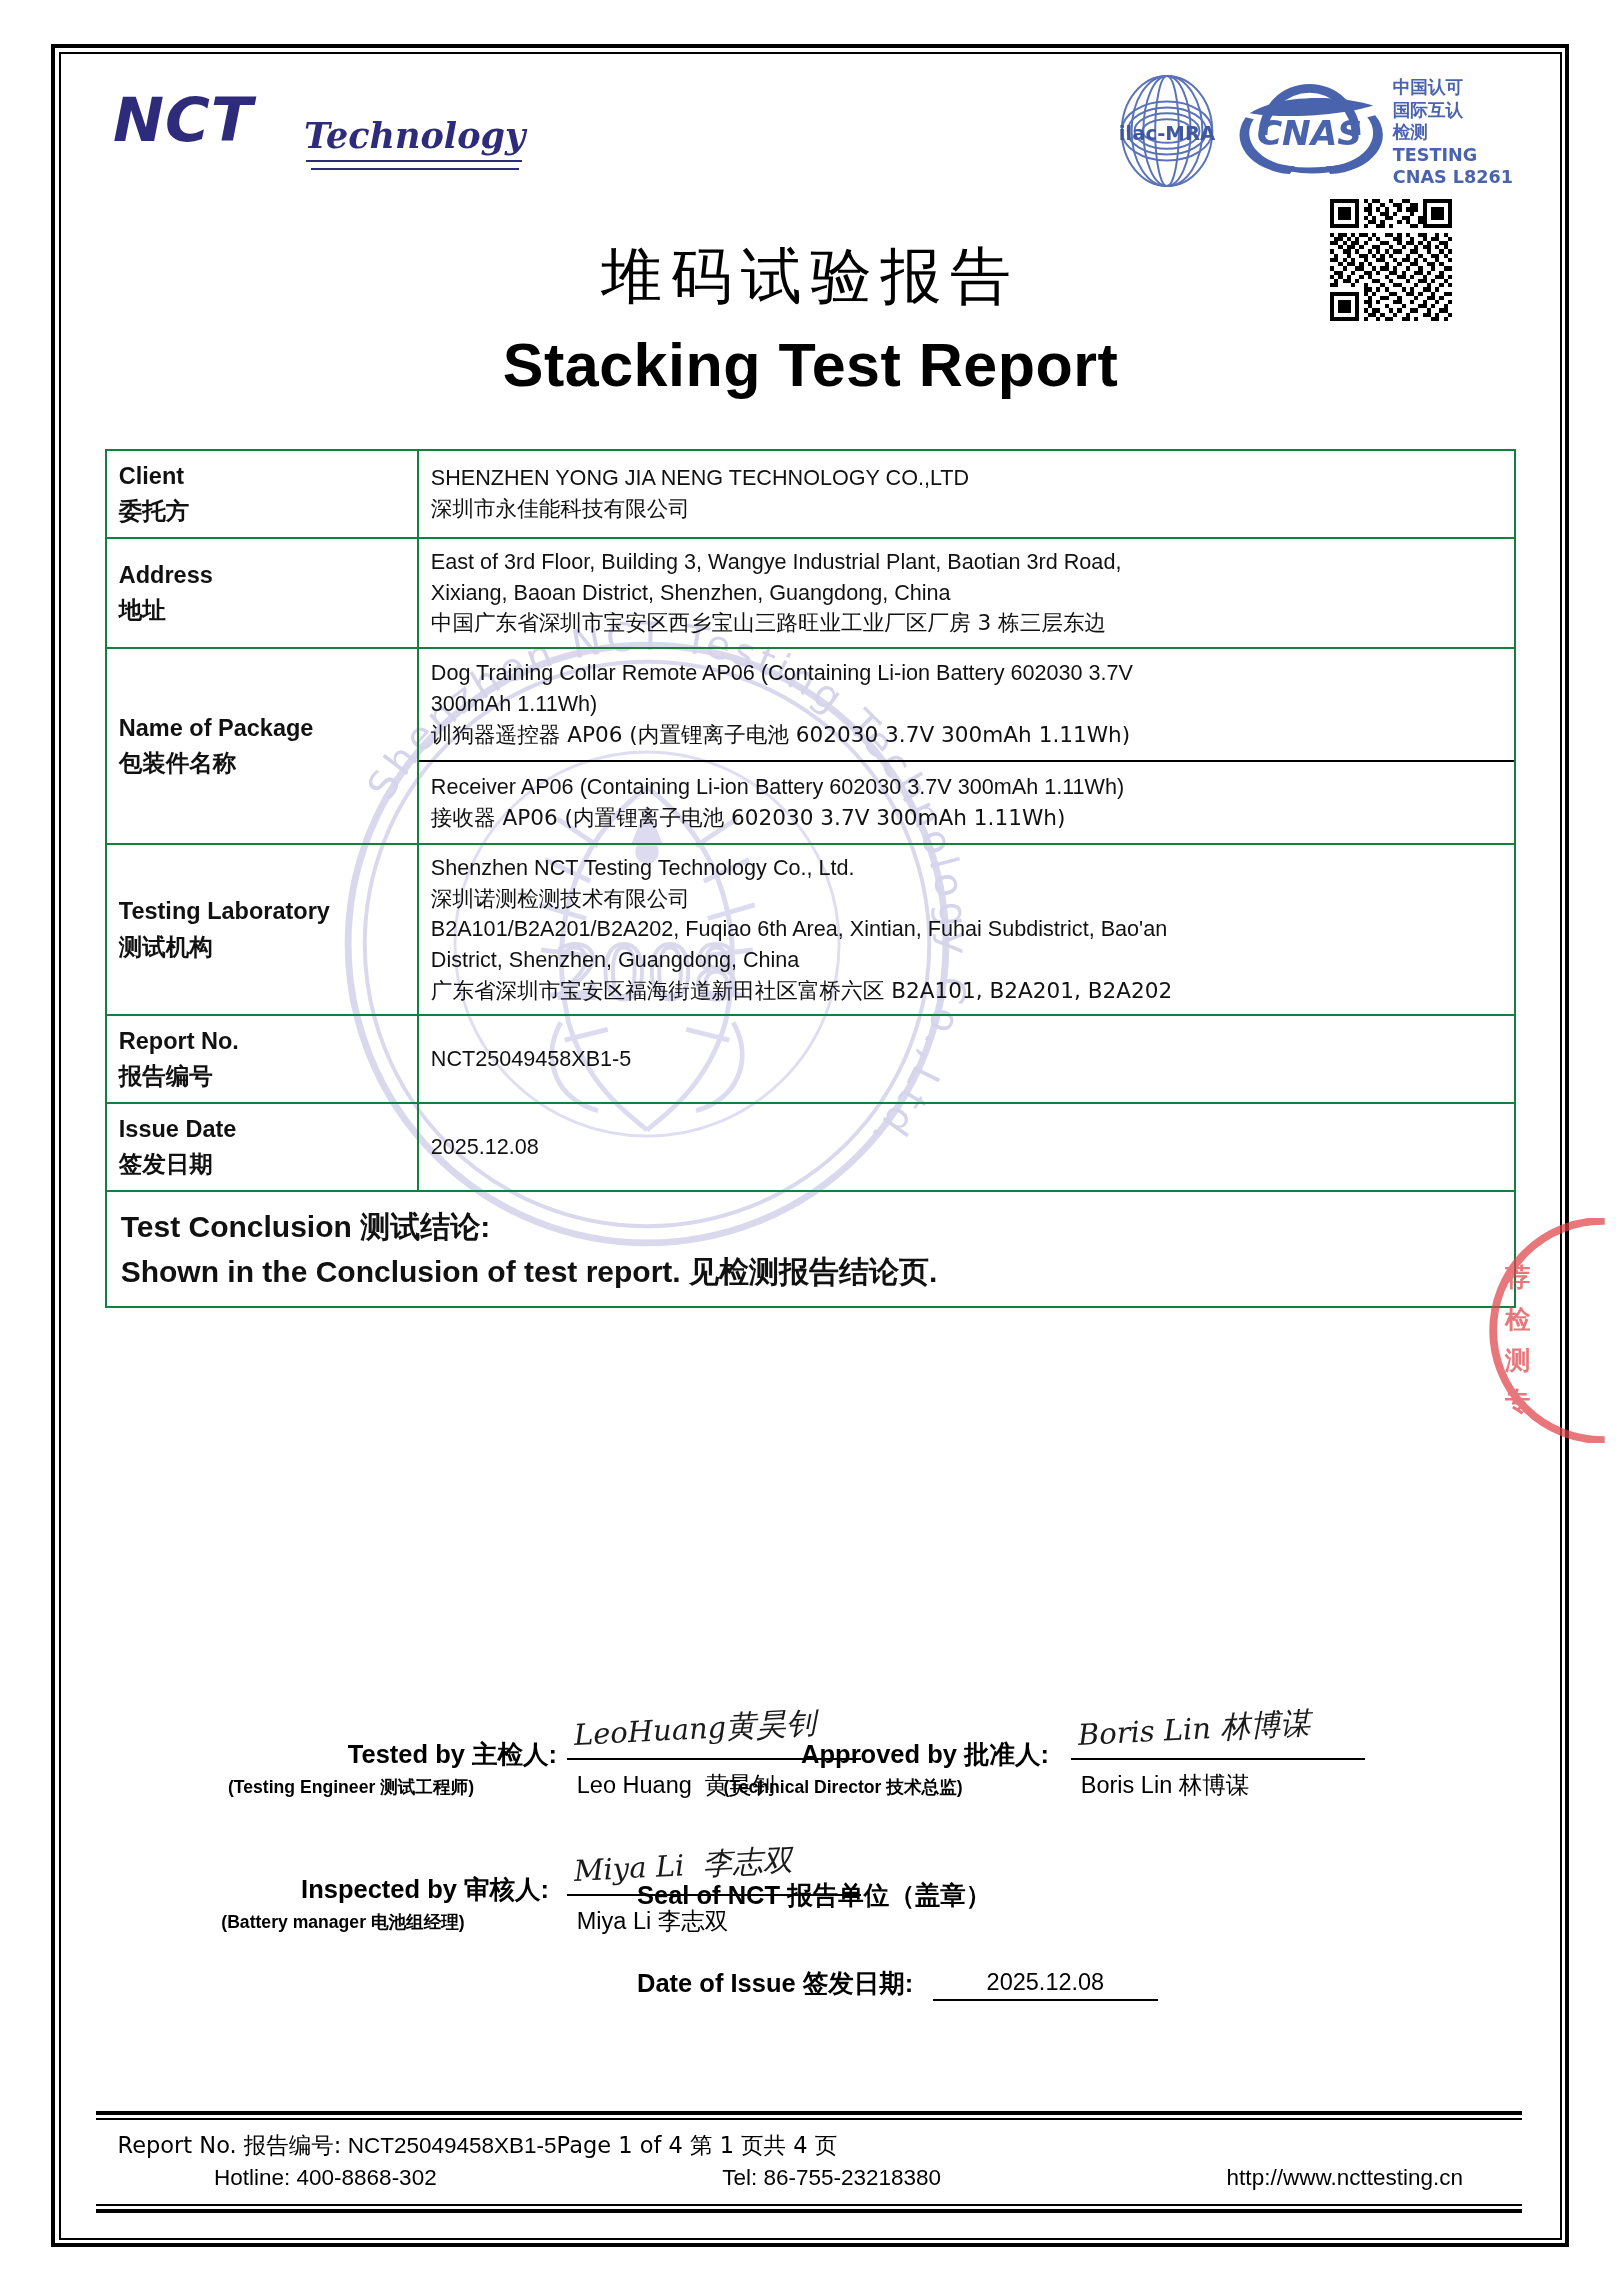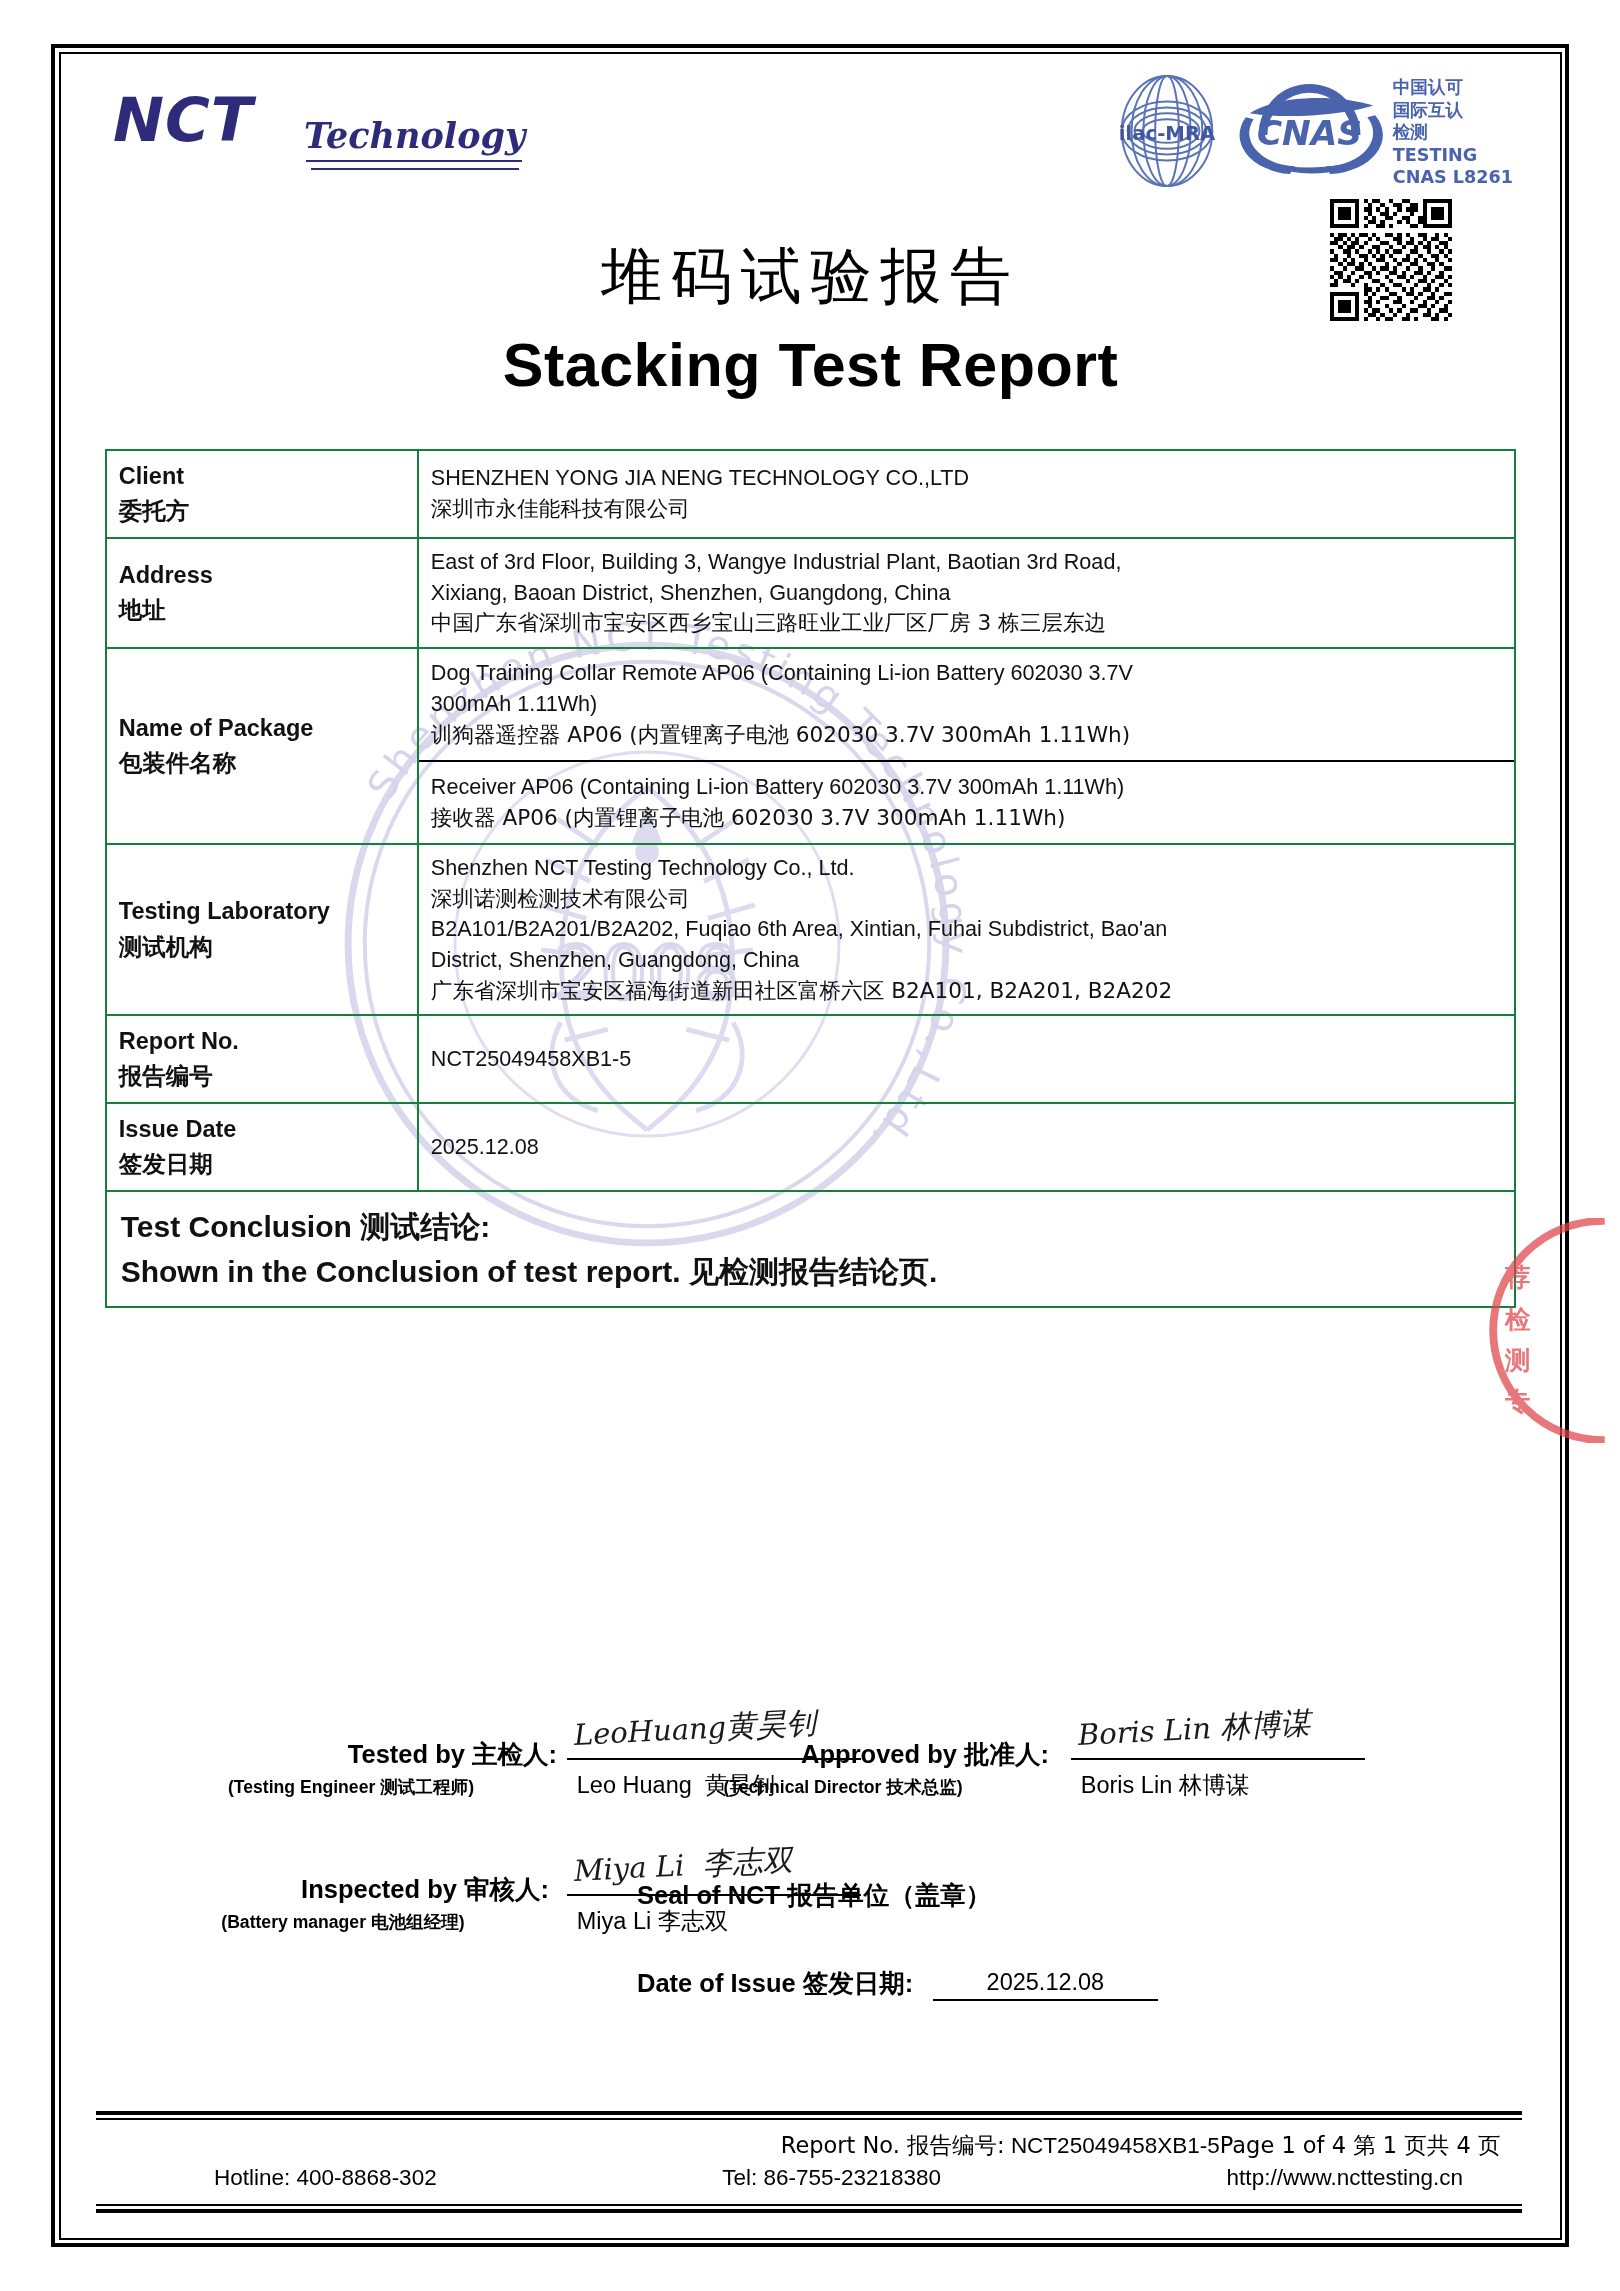--- a/index.html
+++ b/index.html
@@ -251,21 +251,21 @@
   }
   .footer-rule-top {
     border-top: 4.9px solid #000;
     margin-bottom: 2.9px;
   }
   .footer-rule-top2 { border-top: 2px solid #000; }
   .footer-rule-bot { border-top: 2px solid #000; margin-top: 2.9px;}
   .footer-rule-bot2 { border-top: 4.9px solid #000; margin-top: 2.9px;}
   .footer-line1 {
     display: flex;
-    justify-content: flex-end;
+    justify-content: flex-start;
     font-size: 22.5px;
     padding: 9.8px 21.6px 0 21.6px;
   }
   .footer-line2 {
     display: flex;
     justify-content: space-between;
     font-size: 22.5px;
     padding: 3.9px 59px 9.8px 118px;
   }
   .footer .cjk { font-family: "DejaVu Sans", sans-serif; }

